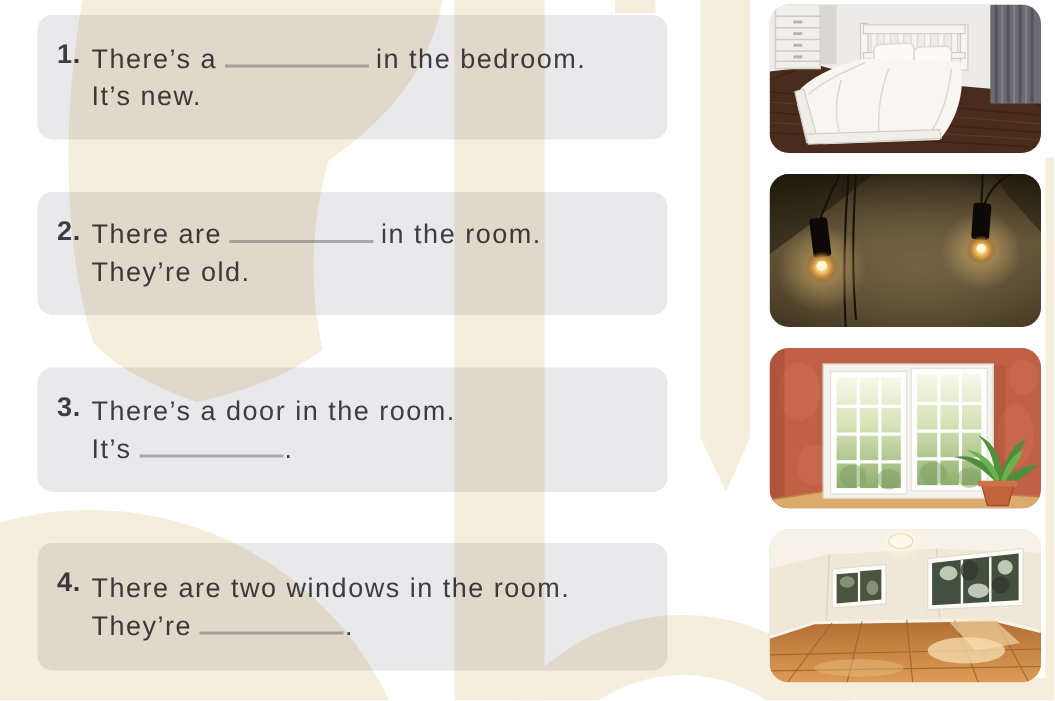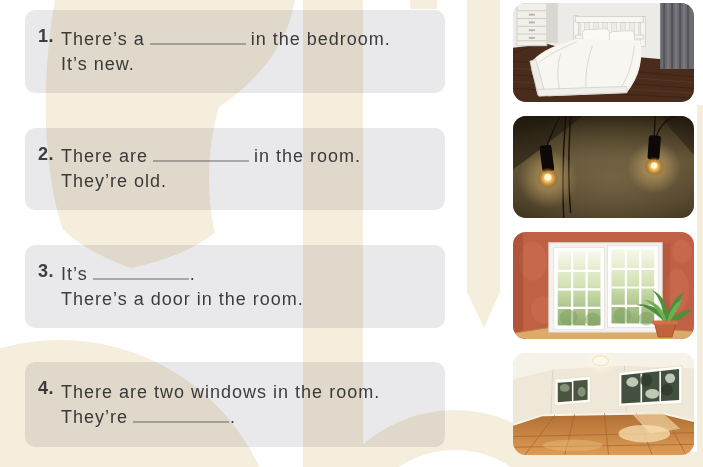--- a/index.html
+++ b/index.html
@@ -65,22 +65,22 @@
   <span class="num">2.</span>
   <div class="lines">
     <div><span>There are</span><span class="blank"></span><span>in the room.</span></div>
     <div><span>They’re old.</span></div>
   </div>
 </div>
 
 <div class="card c3">
   <span class="num">3.</span>
   <div class="lines">
+    <div><span>There’s a door in the room.</span></div>
     <div><span>It’s</span><span class="blank tight"></span><span>.</span></div>
-    <div><span>There’s a door in the room.</span></div>
   </div>
 </div>
 
 <div class="card c4">
   <span class="num">4.</span>
   <div class="lines">
     <div><span>There are two windows in the room.</span></div>
     <div><span>They’re</span><span class="blank tight"></span><span>.</span></div>
   </div>
 </div>

